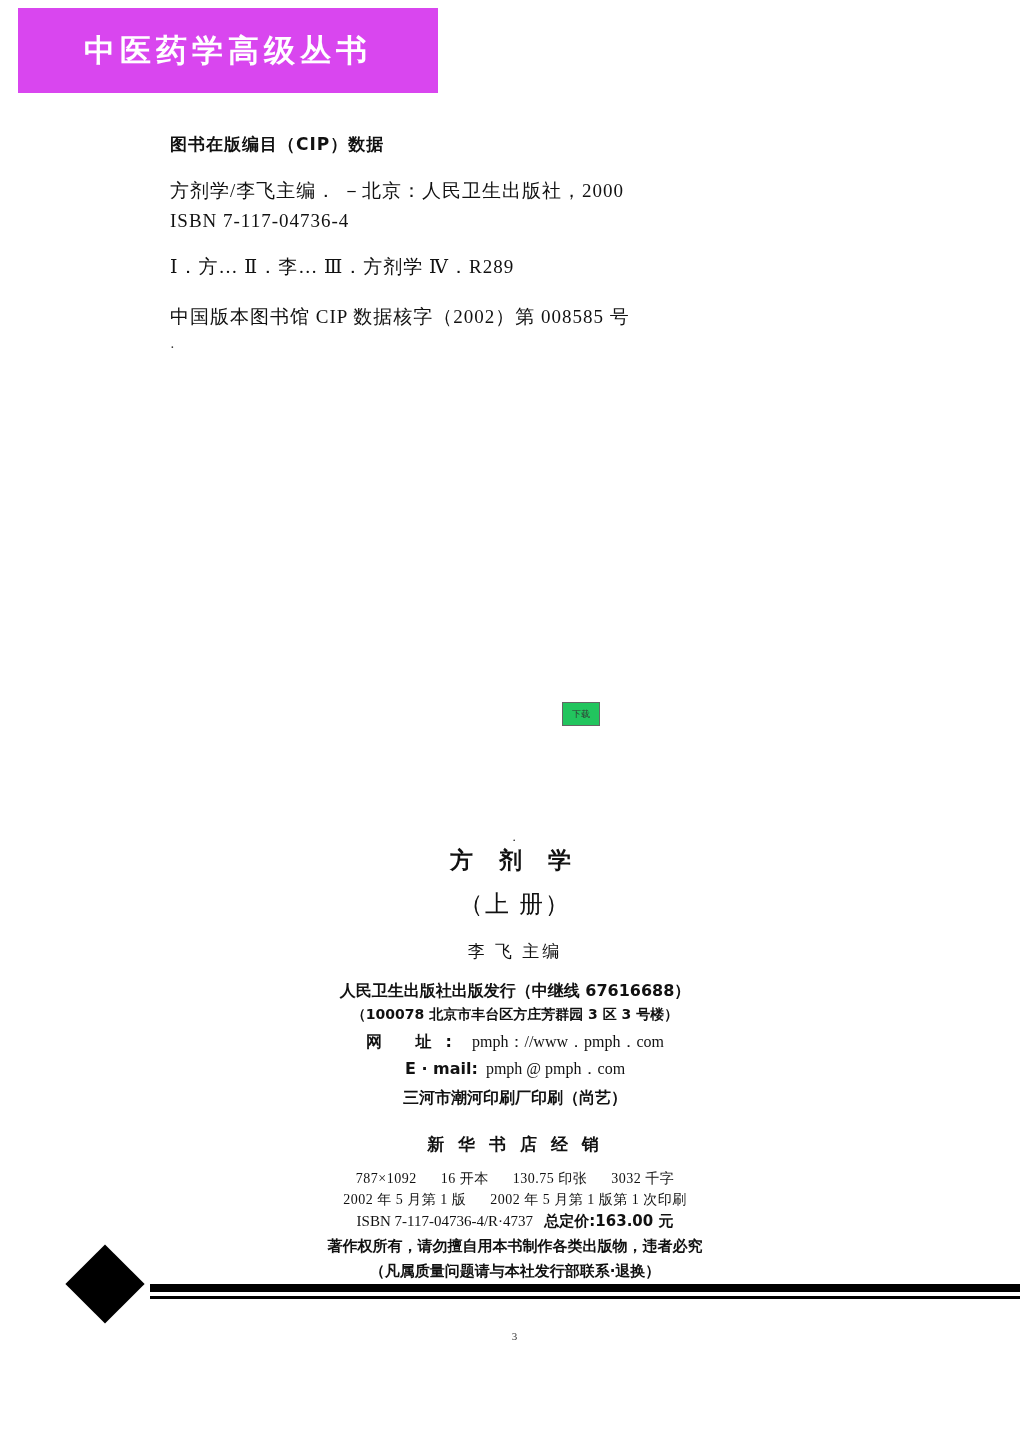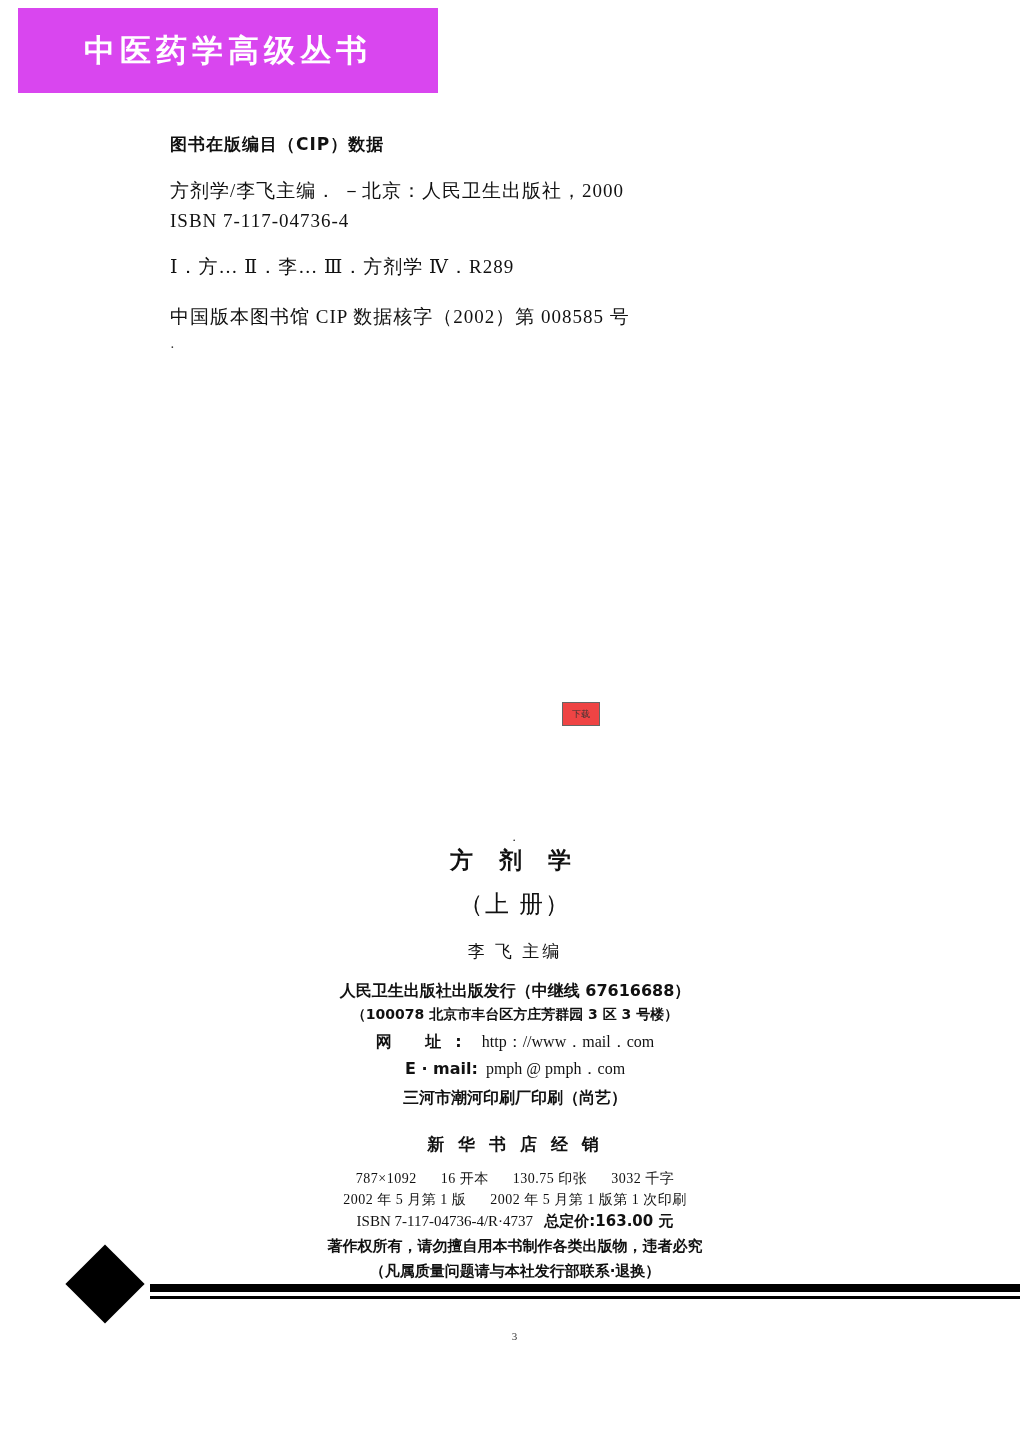--- a/index.html
+++ b/index.html
@@ -68,21 +68,21 @@
   }
 
   
   .download-tag {
     position: absolute;
     left: 562px;
     top: 702px;
     width: 36px;
     height: 22px;
     border: 1px solid #666666;
-    background: #ef4444;
+    background: #22c55e;
     display: flex;
     align-items: center;
     justify-content: center;
     font-family: "DejaVu Sans", "Liberation Sans", sans-serif;
     font-size: 9px;
     color: #333333;
   }
 
   
   .colophon {
@@ -253,21 +253,21 @@
 </div>
 
 <div class="colophon">
   <div class="dot-mark">·</div>
   <div class="book-title">方 剂 学</div>
   <div class="volume">（上 册）</div>
   <div class="editor">李 飞 主编</div>
   <div class="pub-line">人民卫生出版社出版发行（中继线 67616688）</div>
   <div class="pub-addr">（100078 北京市丰台区方庄芳群园 3 区 3 号楼）</div>
   <div class="web-line">
-    <span class="lbl">网 址:</span><span>http：//www．mail．com</span>
+    <span class="lbl">网 址:</span><span>pmph：//www．pmph．com</span>
   </div>
   <div class="mail-line">
     <span class="lbl">E · mail:</span><span>pmph @ pmph．com</span>
   </div>
   <div class="printer">三河市潮河印刷厂印刷（尚艺）</div>
   <div class="distributor">新 华 书 店 经 销</div>
   <div class="spec-line wide">
     <span>787×1092</span><span>16 开本</span><span>130.75 印张</span><span>3032 千字</span>
   </div>
   <div class="spec-line wide">

